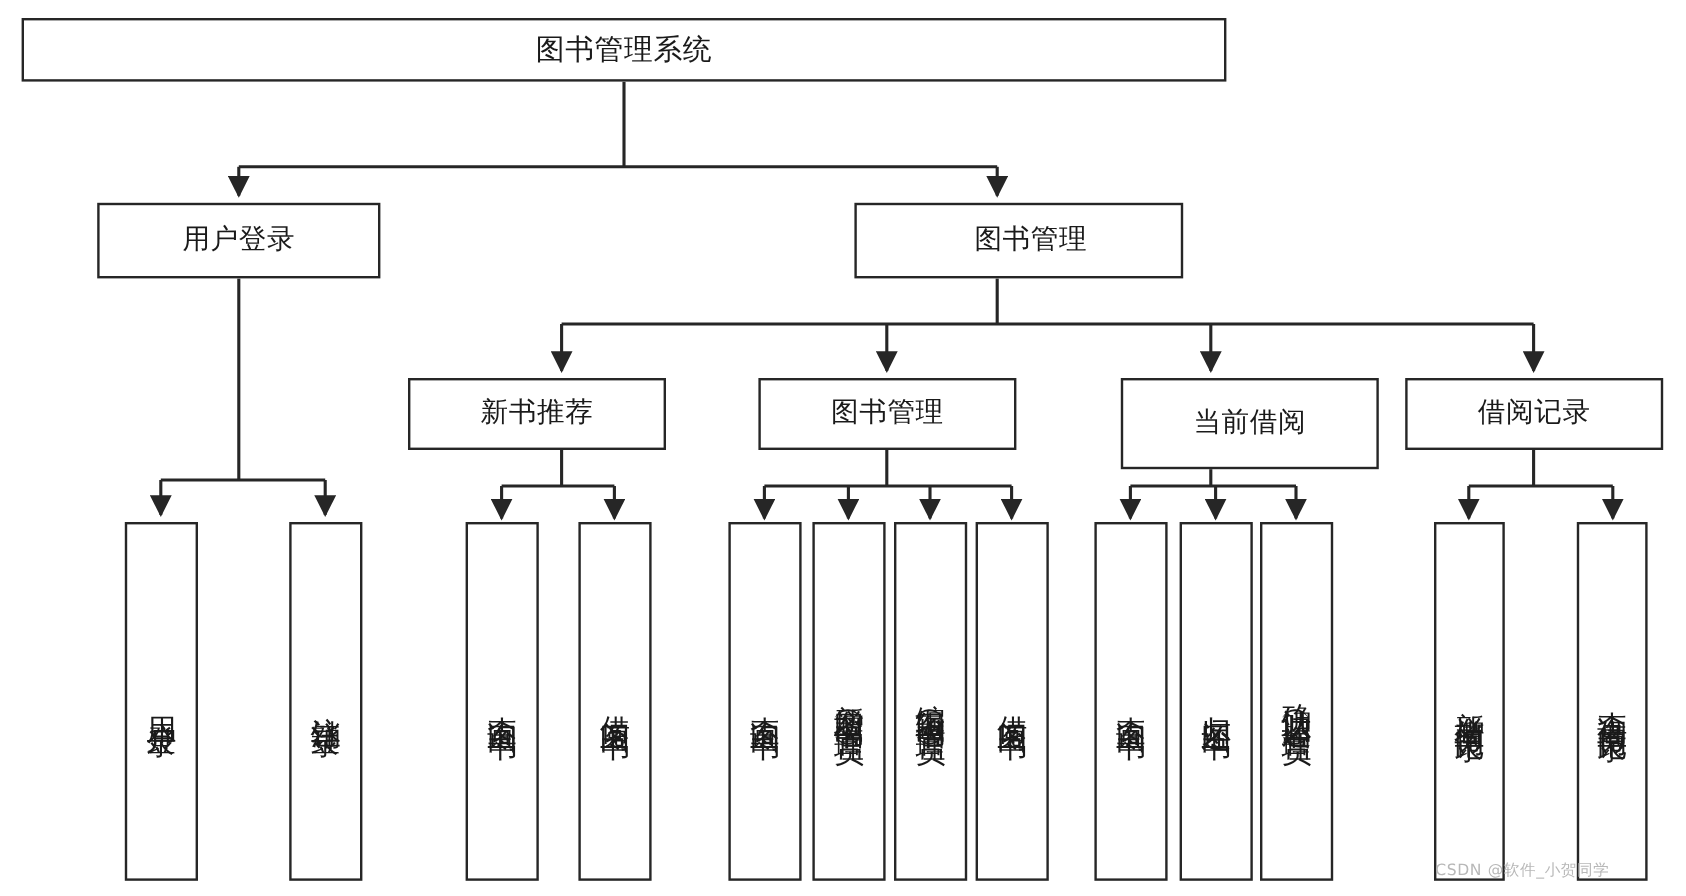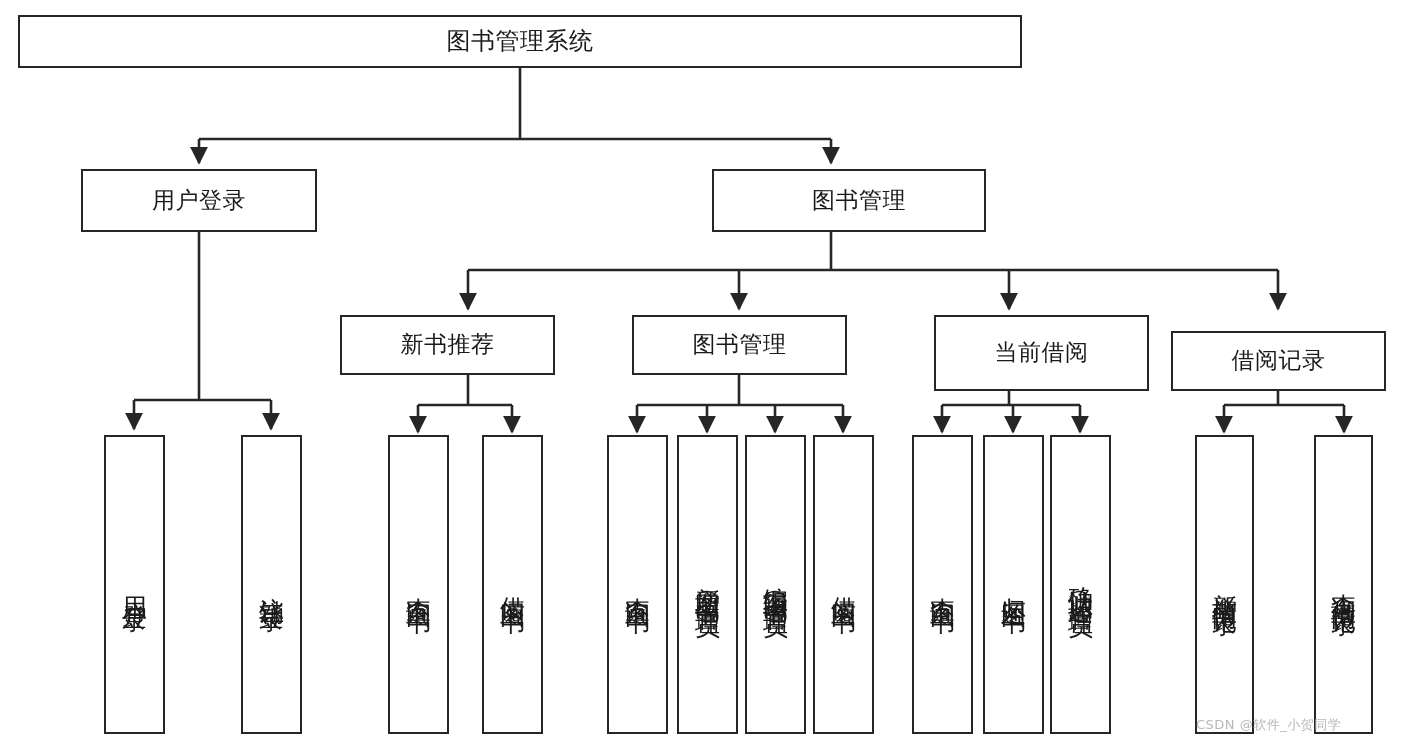--- a/index.html
+++ b/index.html
@@ -139,21 +139,21 @@
 
   <div class="node horiz" style="left:340px; top:315px; width:215px; height:60px;">
     <span class="node-label">新书推荐</span>
   </div>
   <div class="node horiz" style="left:632px; top:315px; width:215px; height:60px;">
     <span class="node-label">图书管理</span>
   </div>
   <div class="node horiz" style="left:902px; top:315px; width:215px; height:76px;margin-left:32px;">
     <span class="node-label">当前借阅</span>
   </div>
-  <div class="node horiz" style="left:1171px; top:315px; width:215px; height:60px;margin-top:16px;">
+  <div class="node horiz" style="left:1171px; top:315px; width:215px; height:60px;">
     <span class="node-label">借阅记录</span>
   </div>
 
   <div class="node vert" style="left:104px; top:435px; width:61px; height:299px;">
     <span class="node-label">用户登录</span>
   </div>
   <div class="node vert" style="left:241px; top:435px; width:61px; height:299px;">
     <span class="node-label">注销登录</span>
   </div>
 

